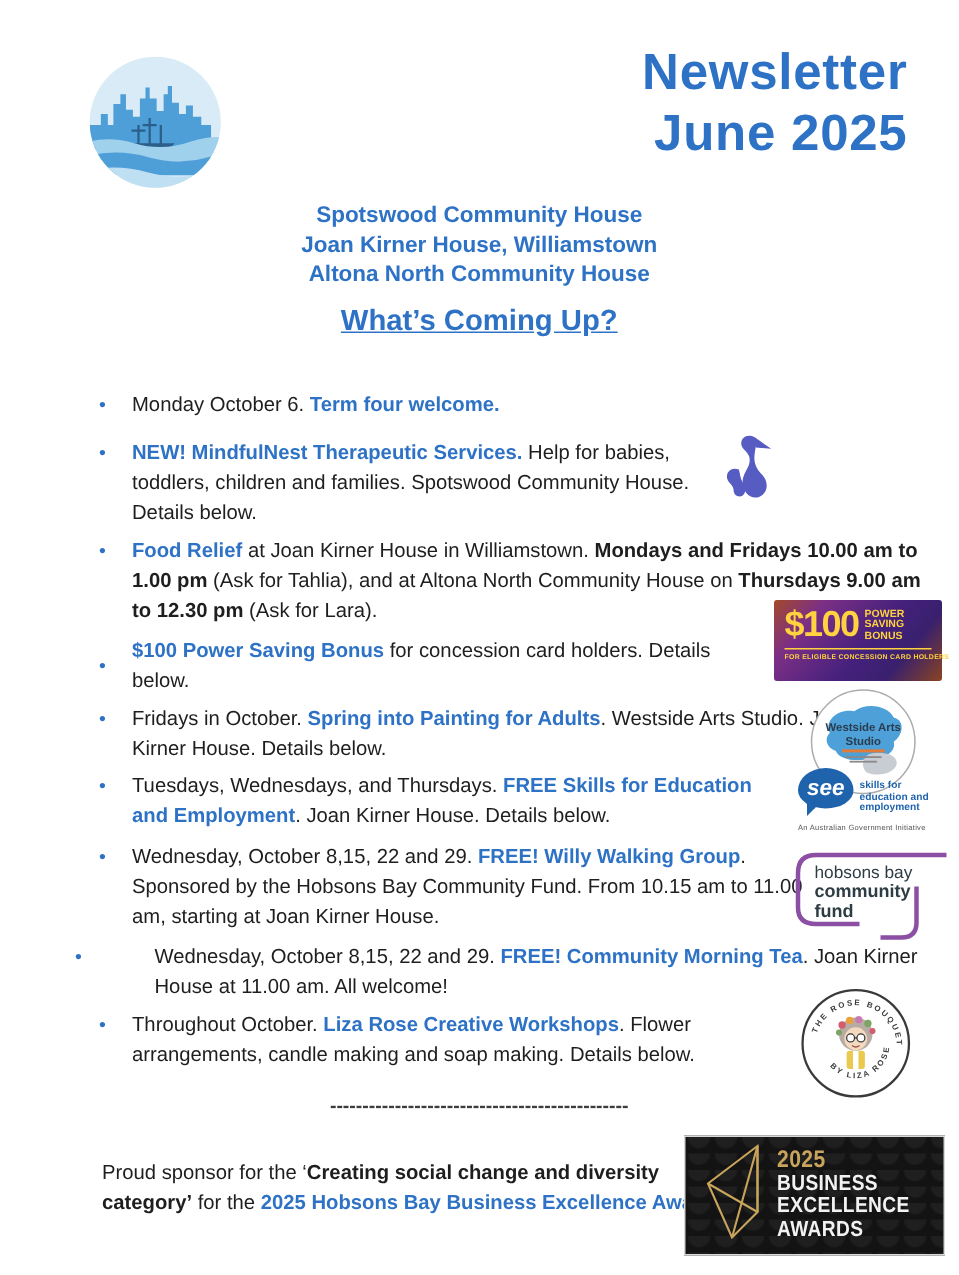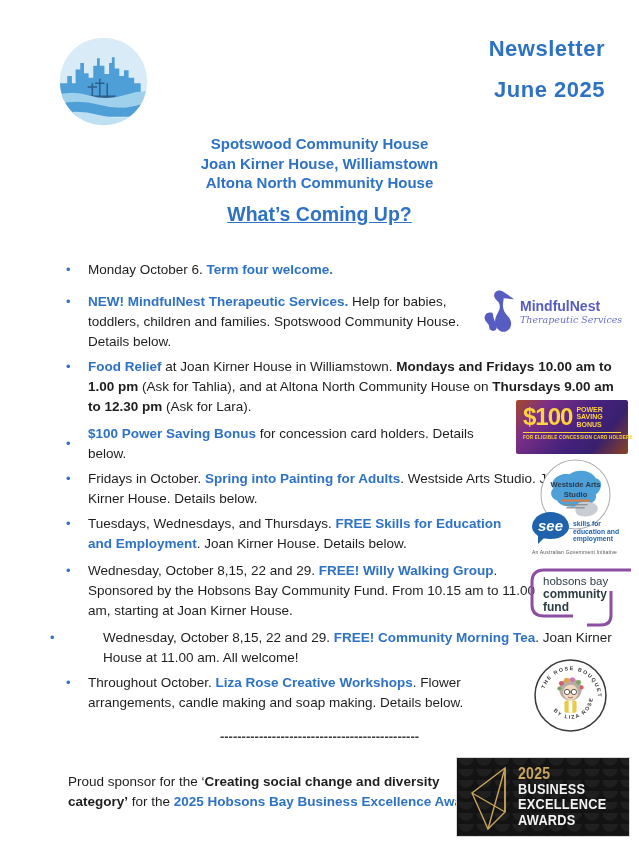--- a/index.html
+++ b/index.html
@@ -8,21 +8,21 @@
     --purple:#8d4fa4;
   }
   *{margin:0;padding:0;box-sizing:border-box;}
   html,body{background:#fff;}
   body{font-family:"Liberation Sans", sans-serif;color:var(--ink);}
   .page{position:relative;width:639px;height:850px;background:#fff;overflow:hidden;}
 
   
   .brand-logo{position:absolute;left:57px;top:35px;width:93px;height:93px;}
   .masthead{position:absolute;top:28px;right:34px;text-align:right;
-    font-size:22px;font-weight:bold;color:var(--blue);line-height:41px;letter-spacing:.5px;}
+    font-size:34px;font-weight:bold;color:var(--blue);line-height:41px;letter-spacing:.5px;}
   .houses{position:absolute;top:134px;left:0;width:100%;text-align:center;
     color:var(--blue);font-weight:bold;font-size:15px;line-height:19.5px;}
   .coming-up{position:absolute;top:203px;left:0;width:100%;text-align:center;
     color:var(--blue);font-weight:bold;font-size:19.5px;text-decoration:underline;}
 
   
   .item{position:absolute;display:flex;font-size:13.5px;line-height:20px;color:var(--ink);}
   .dot{width:22px;flex:0 0 22px;color:var(--blue);font-size:13px;}
   .dot::before{content:"•";}
   .seg-n{color:var(--ink);}
@@ -58,21 +58,21 @@
   .see-sub{margin-top:6px;color:#555;font-size:5px;letter-spacing:.2px;}
 
   
   .divider{position:absolute;top:729px;left:0;width:100%;text-align:center;
     color:#3c3c3c;font-size:13px;font-weight:bold;letter-spacing:0;}
   .footer-text{position:absolute;left:68px;top:772px;width:425px;font-size:13.5px;line-height:20px;}
   .awards{position:absolute;left:456px;top:757px;width:174px;height:80px;border:1px solid #d8d8d8;
     background-color:#131313;
     background-image:radial-gradient(circle at 9px 0px, rgba(255,255,255,.05) 7px, transparent 8px);
     background-size:18px 11px;
-    display:flex;align-items:flex-start;padding:8px 4px 8px 10px;gap:7px;}
+    display:flex;align-items:flex-end;padding:8px 4px 8px 10px;gap:7px;}
   .awards-text{transform:scaleX(.88);transform-origin:left;line-height:15.5px;font-weight:bold;letter-spacing:.3px;}
   .awards-year{color:#c9a45c;font-size:16px;}
   .awards-line{color:#f2f2f2;font-size:14.5px;}
 </style>
 </head>
 <body>
 
 <div class="page">
 
   <div class="brand-logo">
@@ -159,24 +159,20 @@
   </div>
 
   <div class="logo-box mn" style="left:477px;top:288px;">
     <svg viewBox="0 0 44 56" width="38" height="50">
       <g fill="#575cc2">
         <path d="M30 3 C24 0 19 4 20 9 C21 13 25 14 26 18 C28 25 22 29 21 36 C20 45 27 52 34 49 C41 46 41 37 36 32 C32 28 30 24 30 19 C30 13 33 7 30 3 Z"></path>
         <path d="M30 3 L43 12 L31 11 Z"></path>
         <path d="M18 28 C12 26 8 30 9 35 C10 39 14 40 14 44 C14 48 18 50 21 48 C24 46 23 41 21 38 C19 35 19 31 18 28 Z"></path>
       </g>
     </svg>
-    <div class="mn-text">
-      <div class="mn-name">MindfulNest</div>
-      <div class="mn-tag">Therapeutic Services</div>
-    </div>
   </div>
 
   <div class="logo-box psb" style="left:516px;top:400px;">
     <div class="psb-row">
       <span class="psb-amount">$100</span>
       <span class="psb-label">
         <div>POWER</div>
         <div>SAVING</div>
         <div>BONUS</div>
       </span>

